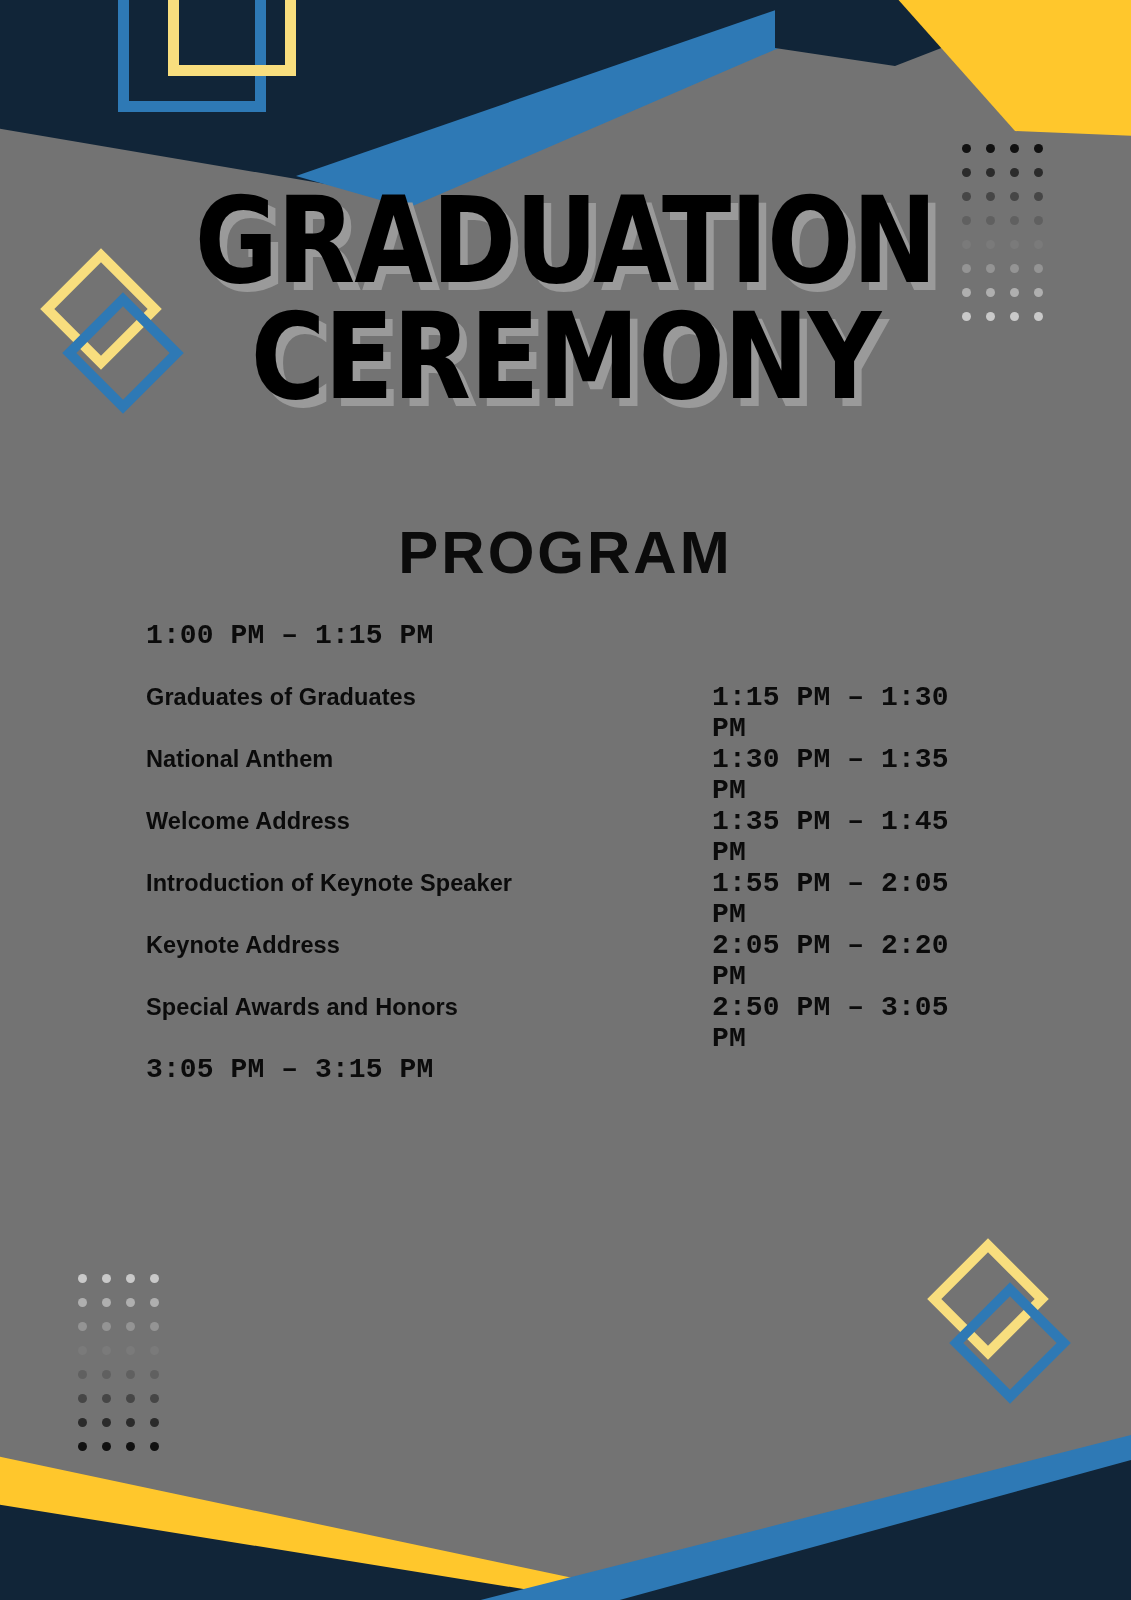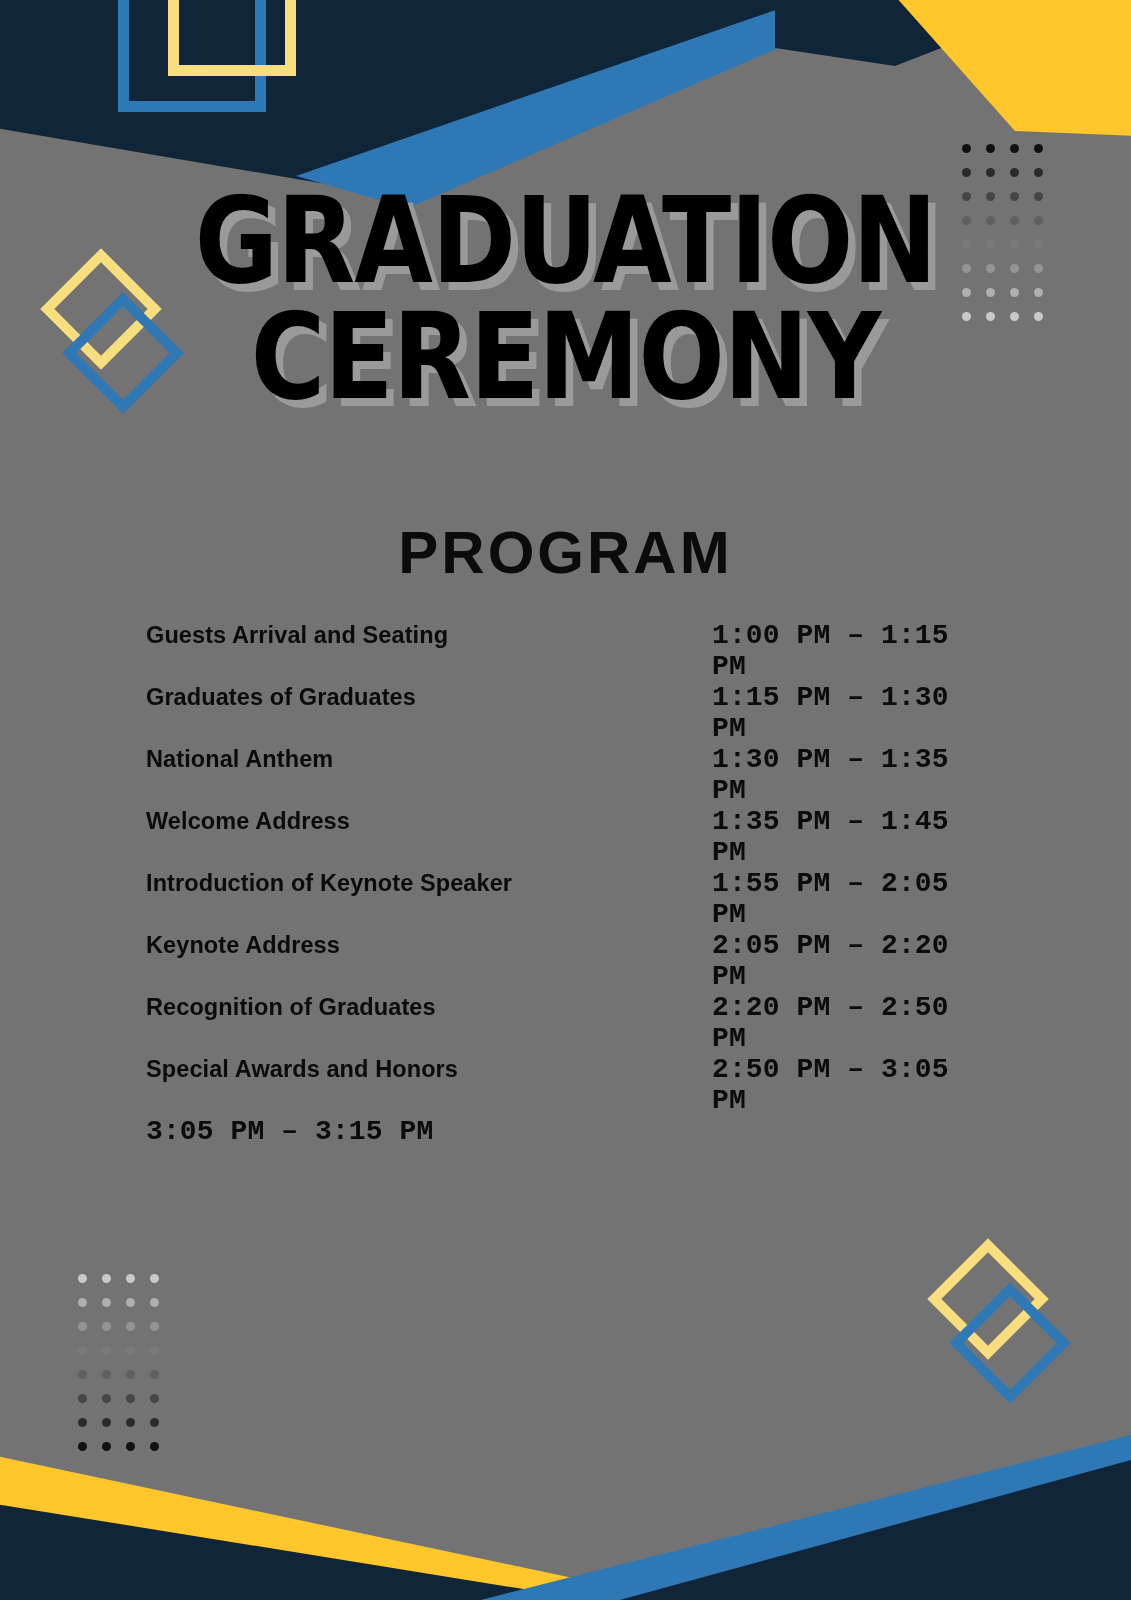--- a/index.html
+++ b/index.html
@@ -376,21 +376,20 @@
 
   <div class="headline">
     <span class="ln ln1">GRADUATION</span>
     <span class="ln ln2">CEREMONY</span>
   </div>
 
   <div class="program-title">PROGRAM</div>
 
   <div class="schedule" id="schedule-list">
       <div class="row">
-        <div class="name">Guests Arrival and Seating</div>
         <div class="time">1:00 PM – 1:15 PM</div>
       </div>
       <div class="row">
         <div class="name">Graduates of Graduates</div>
         <div class="time">1:15 PM – 1:30 PM</div>
       </div>
       <div class="row">
         <div class="name">National Anthem</div>
         <div class="time">1:30 PM – 1:35 PM</div>
       </div>
@@ -400,24 +399,20 @@
       </div>
       <div class="row">
         <div class="name">Introduction of Keynote Speaker</div>
         <div class="time">1:55 PM – 2:05 PM</div>
       </div>
       <div class="row">
         <div class="name">Keynote Address</div>
         <div class="time">2:05 PM – 2:20 PM</div>
       </div>
       <div class="row">
-        <div class="name">Recognition of Graduates</div>
-        <div class="time">2:20 PM – 2:50 PM</div>
-      </div>
-      <div class="row">
         <div class="name">Special Awards and Honors</div>
         <div class="time">2:50 PM – 3:05 PM</div>
       </div>
       <div class="row">
         <div class="time">3:05 PM – 3:15 PM</div>
       </div>
     </div>
 
 </div>
 

